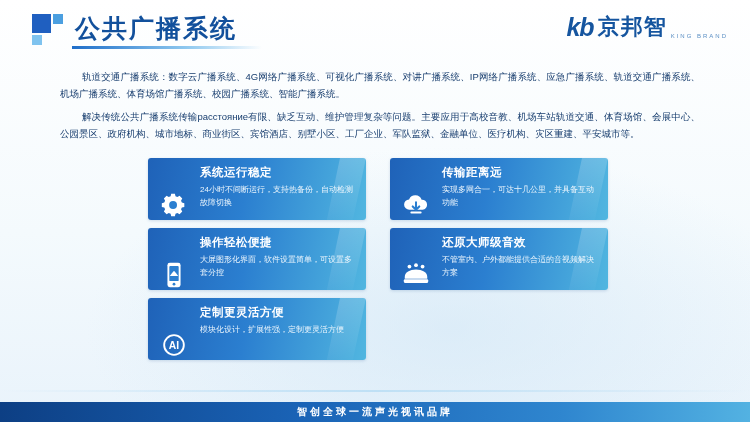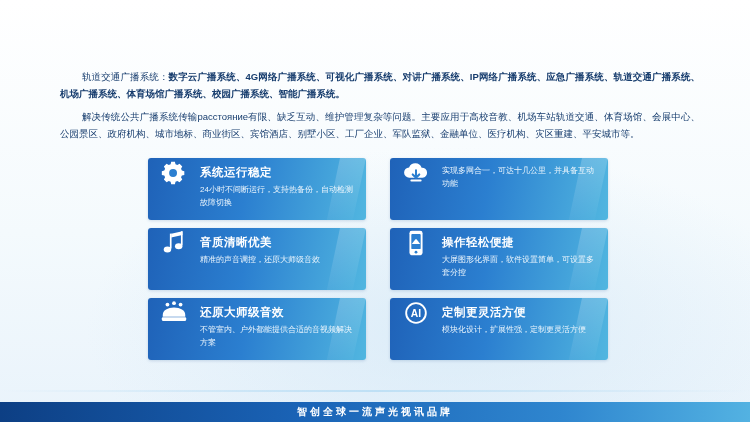--- a/index.html
+++ b/index.html
@@ -47,37 +47,37 @@
     font-size:6px;color:#5b8fc4;letter-spacing:2px;margin-left:4px;align-self:flex-end;
     padding-bottom:3px;
   }
 
   
   .intro{
     position:absolute;left:60px;top:68px;width:640px;
     font-size:9.5px;line-height:17px;color:#173d6e;text-align:justify;
   }
   .intro p{margin:0 0 6px 0;text-indent:22px;}
-  .intro b{font-weight:bold;}
+  .intro b{font-weight:normal;}
 
   
   .cards{
     position:absolute;left:148px;top:158px;width:420px;
     display:grid;grid-template-columns:218px 218px;grid-gap:8px 24px;
   }
   .card{
     position:relative;height:62px;border-radius:3px;overflow:hidden;
     display:flex;align-items:stretch;
     box-shadow:0 1px 3px rgba(30,80,140,0.18);
   }
   .card.blue{
     background:linear-gradient(100deg,#1f62b8 0%,#2b7fd0 45%,#51b6e0 100%);
   }
   .card .icon-wrap{
-    width:52px;display:flex;align-items:flex-start;justify-content:center;flex:none;
+    width:52px;display:flex;align-items:flex-end;justify-content:center;flex:none;margin-top:21px;
   }
   .card .icon-wrap svg{display:block;}
   .card .body{
     flex:1;padding:7px 8px 6px 0;color:#ffffff;
   }
   .card .c-title{
     font-size:11.5px;font-weight:bold;letter-spacing:0.5px;margin-bottom:4px;
   }
   .card .c-desc{
     font-size:8px;line-height:12.5px;color:#eaf5fd;
@@ -100,20 +100,32 @@
   .footer-accent{
     position:absolute;left:0;bottom:30px;width:750px;height:2px;
     background:linear-gradient(90deg,rgba(255,255,255,0) 0%,#bfe0f5 50%,rgba(255,255,255,0) 100%);
   }
 </style>
 </head>
 <body>
 
 <div class="page">
 
+  <div class="header">
+    <div class="hdr-sq sq1"></div>
+    <div class="hdr-sq sq2"></div>
+    <div class="hdr-sq sq3"></div>
+    <div class="hdr-title">公共广播系统</div>
+    <div class="hdr-underline"></div>
+    <div class="logo">
+      <span class="logo-kb">kb</span>
+      <span class="logo-cn">京邦智</span>
+      <span class="logo-sub">KING BRAND</span>
+    </div>
+  </div>
 
   <div class="intro">
     <p>
       <span>轨道交通广播系统：</span><b>数字云广播系统、4G网络广播系统、可视化广播系统、对讲广播系统、IP网络广播系统、应急广播系统、轨道交通广播系统、机场广播系统、体育场馆广播系统、校园广播系统、智能广播系统。</b>
     </p>
     <p>解决传统公共广播系统传输расстояние有限、缺乏互动、维护管理复杂等问题。主要应用于高校音教、机场车站轨道交通、体育场馆、会展中心、公园景区、政府机构、城市地标、商业街区、宾馆酒店、别墅小区、工厂企业、军队监狱、金融单位、医疗机构、灾区重建、平安城市等。</p>
   </div>
 
   <div class="cards">
 
@@ -133,41 +145,26 @@
 
     <div class="card blue">
       <div class="icon-wrap">
         <svg width="30" height="30" viewBox="0 0 32 32" fill="#ffffff">
           <path d="M9 21a5.5 5.5 0 0 1-.4-11A7.2 7.2 0 0 1 22 10.4 5.3 5.3 0 0 1 23 21z"></path>
           <path d="M16 13v8m0 0l-3.5-3.5M16 21l3.5-3.5" stroke="#2b7fd0" stroke-width="2.2" fill="none" stroke-linecap="round"></path>
           <path d="M11 24h10" stroke="#ffffff" stroke-width="2" stroke-linecap="round"></path>
         </svg>
       </div>
       <div class="body">
+        <div class="c-title">传输距离远</div>
         <div class="c-desc">实现多网合一，可达十几公里，并具备互动功能</div>
       </div>
       <div class="deco"></div>
     </div>
 
-    <div class="card blue">
-      <div class="icon-wrap">
-        <svg width="30" height="30" viewBox="0 0 32 32" fill="#ffffff">
-          <path d="M13 6l12-2.5v4L13 10z"></path>
-          <rect x="11.6" y="6" width="1.8" height="16"></rect>
-          <rect x="23.4" y="3.5" width="1.8" height="15"></rect>
-          <ellipse cx="9" cy="23" rx="4" ry="3.2"></ellipse>
-          <ellipse cx="21" cy="19.5" rx="4" ry="3.2"></ellipse>
-        </svg>
-      </div>
-      <div class="body">
-        <div class="c-title">音质清晰优美</div>
-        <div class="c-desc">精准的声音调控，还原大师级音效</div>
-      </div>
-      <div class="deco"></div>
-    </div>
 
     <div class="card blue">
       <div class="icon-wrap">
         <svg width="30" height="30" viewBox="0 0 32 32" fill="none">
           <rect x="9" y="3" width="14" height="26" rx="2.5" fill="#ffffff"></rect>
           <rect x="11" y="6.5" width="10" height="16" rx="1" fill="#2b7fd0"></rect>
           <circle cx="16" cy="25.8" r="1.5" fill="#2b7fd0"></circle>
           <path d="M13.5 14.5l2.5-3 2.5 3 2 2.5h-9z" fill="#ffffff"></path>
         </svg>
       </div>

